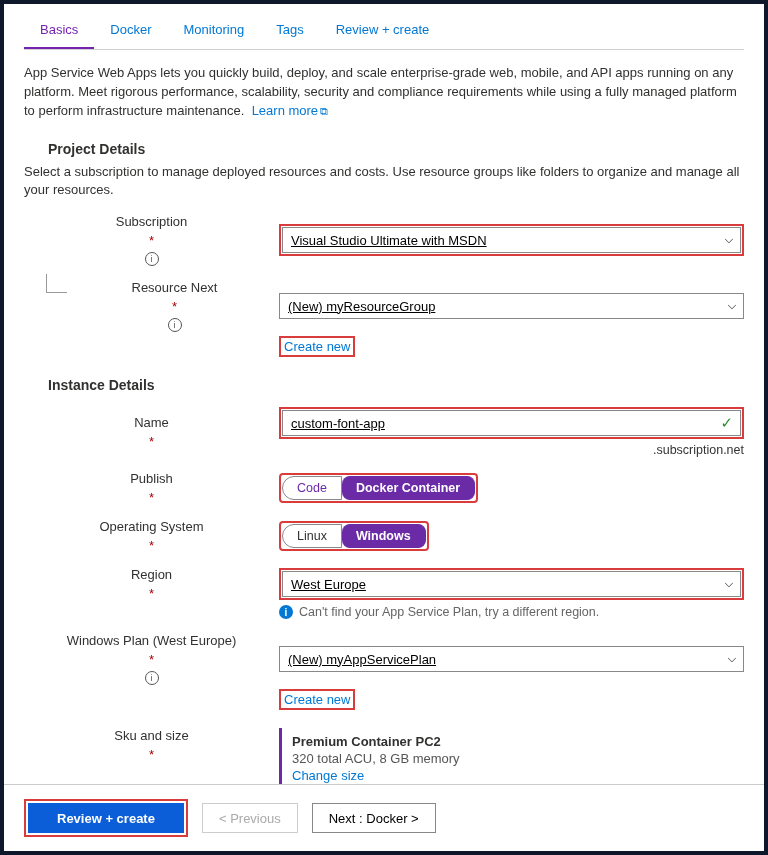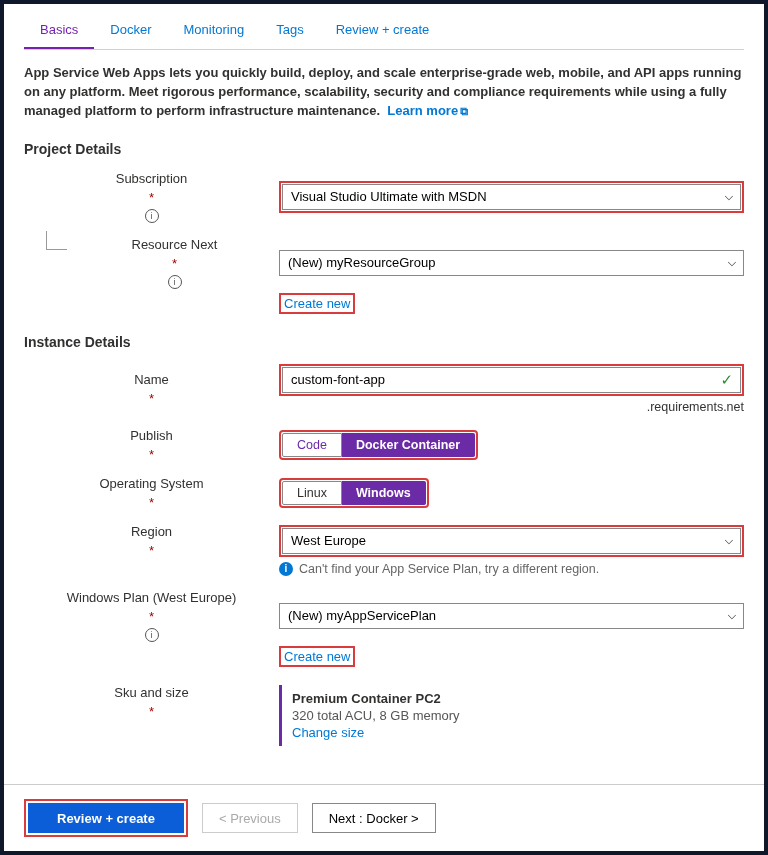--- a/index.html
+++ b/index.html
@@ -2,46 +2,46 @@
 <html><head>
 <meta charset="utf-8">
 <style>
   * { box-sizing: border-box; margin: 0; padding: 0; }
   body { font-family: "Segoe UI", Arial, sans-serif; font-size: 13px; color: #323130; background: #fff; width: 768px; }
   .page { border: 4px solid #0f172a; width: 768px; height: 855px; display: flex; flex-direction: column; }
   .content { padding: 0 20px 0 20px; flex: 1; overflow: hidden; }
   .tabs { display: flex; border-bottom: 1px solid #d1d1d1; margin-top: 8px; }
   .tab { padding: 10px 16px 10px 16px; color: #0078d4; font-size: 13px; cursor: pointer; border-bottom: 2px solid transparent; }
   .tab.active { color: #7622b0; border-bottom: 2px solid #7622b0; }
-  .intro { margin-top: 14px; line-height: 1.45; font-size: 13px; font-weight: bold; }
+  .intro { margin-top: 14px; line-height: 1.45; font-size: 13px; }
   .link { color: #0078d4; cursor: pointer; }
   .ext-icon { font-size: 11px; margin-left: 2px; }
-  h3 { font-size: 14px; font-weight: 600; margin-top: 20px; margin-bottom: 6px; }
+  h3 { font-size: 14px; font-weight: 600; margin-top: 20px; margin-bottom: 6px; margin-left: 24px; }
   .section-desc { line-height: 1.45; }
   .form-row { display: flex; align-items: center; margin-top: 14px; min-height: 28px; }
   .label-col { width: 255px; display: flex; align-items: center; gap: 4px; font-size: 13px; flex-direction: column; }
   .label-col.indent { padding-left: 46px; position: relative; }
   .label-col.indent::before { content:""; position:absolute; left: 22px; top: -6px; height: 18px; width: 20px; border-left: 1px solid #999; border-bottom: 1px solid #999; }
   .req { color: #a80000; }
   .info-icon { width: 14px; height: 14px; border: 1px solid #555; border-radius: 50%; display: inline-flex; align-items: center; justify-content: center; font-size: 9px; color: #555; cursor: pointer; }
   .input-col { flex: 1; }
-  .select, .textinput { width: 100%; height: 26px; border: 1px solid #888; padding: 0 22px 0 8px; background: #fff; font-size: 13px; font-family: inherit; position: relative; }
+  .select, .textinput { width: 100%; height: 26px; border: 1px solid #888; padding: 0 22px 0 8px; background: #fff; font-size: 13px; font-family: inherit; position: relative; text-decoration: underline; }
   .select-wrap { position: relative; width: 100%; }
   .chevron { position: absolute; right: 8px; top: 6px; font-size: 11px; pointer-events: none; color: #333; }
   .checkmark { position: absolute; right: 8px; top: 4px; color: #2a8a2a; font-size: 15px; }
   .hl { border: 2px solid #d93c3c; padding: 1px; display: inline-block; }
   .hl .select-wrap, .hl .select, .hl .textinput { border-color: #888; }
   .sublink { margin-top: 4px; margin-left: 255px; }
   .sublink .hl { padding: 1px; }
   .sublink a { color: #0078d4; font-size: 13px; cursor: pointer; padding: 2px 2px; }
   .suffix { text-align: right; font-size: 12.5px; margin-top: 4px; color: #333; }
   .toggle-group { display: flex; align-items: center; }
-  .pill { border: 1px solid #888; border-radius: 2px; padding: 4px 14px; font-size: 12.5px; background: #fff; cursor: pointer; }
+  .pill { border: 1px solid #888; border-radius: 12px; padding: 4px 14px; font-size: 12.5px; background: #fff; cursor: pointer; }
   .pill.left { border-top-right-radius: 0; border-bottom-right-radius: 0; }
-  .pill.right { border-top-left-radius: 0; border-bottom-left-radius: 0; border-left: none; }
+  .pill.right { border-top-left-radius: 0; border-bottom-left-radius: 0; border-left: none; border-radius: 8px; }
   .pill.sel { background: #6b2aa6; color: #fff; border-color: #6b2aa6; font-weight: 600; }
   .pill.code { color: #6b2aa6; }
   .hl-pill { border: 2px solid #d93c3c; padding: 1px; display: inline-block; border-radius: 4px; }
   .region-hint { margin-left: 255px; margin-top: 4px; font-size: 12.5px; color: #666; display: flex; align-items: center; gap: 6px; }
   .info-blue { width: 14px; height: 14px; background: #0078d4; color: #fff; border-radius: 50%; display: inline-flex; align-items: center; justify-content: center; font-size: 10px; font-weight: bold; }
   .sku-block { border-left: 3px solid #6b2aa6; padding: 6px 10px; margin-left: 0; }
   .sku-title { font-weight: 600; }
   .sku-sub { color: #555; margin: 2px 0; }
   .footer { border-top: 1px solid #ccc; padding: 14px 20px; display: flex; gap: 14px; align-items: center; }
   .btn { height: 30px; padding: 0 16px; font-size: 13px; font-family: inherit; cursor: pointer; border: 1px solid #888; background: #fff; }
@@ -62,20 +62,21 @@
       <div class="tab">Monitoring</div>
       <div class="tab">Tags</div>
       <div class="tab">Review + create</div>
     </div>
 
     <p class="intro">
       <span>App Service Web Apps lets you quickly build, deploy, and scale enterprise-grade web, mobile, and API apps running on any platform. Meet rigorous performance, scalability, security and compliance requirements while using a fully managed platform to perform infrastructure maintenance.</span>&nbsp;&nbsp;<span class="link"><span>Learn more</span><span class="ext-icon">⧉</span></span>
     </p>
 
     <h3>Project Details</h3>
+    <p class="section-desc">Select a subscription to manage deployed resources and costs. Use resource groups like folders to organize and manage all your resources.</p>
 
     <div class="form-row">
       <div class="label-col">
         <span>Subscription</span>
           <span class="req">*</span>
         <span class="info-icon">i</span>
       </div>
       <div class="input-col">
         <div class="hl full-wide">
           <div class="select-wrap">
@@ -108,21 +109,21 @@
         <span>Name</span>
           <span class="req">*</span>
       </div>
       <div class="input-col">
         <div class="hl full-wide">
           <div class="select-wrap">
             <input class="textinput" value="custom-font-app" style="">
             <span class="checkmark">✓</span>
           </div>
         </div>
-        <div class="suffix">.requirements.net</div>
+        <div class="suffix">.subscription.net</div>
       </div>
     </div>
 
     <div class="form-row">
       <div class="label-col">
         <span>Publish</span>
           <span class="req">*</span>
       </div>
       <div class="input-col">
         <div class="hl-pill">

